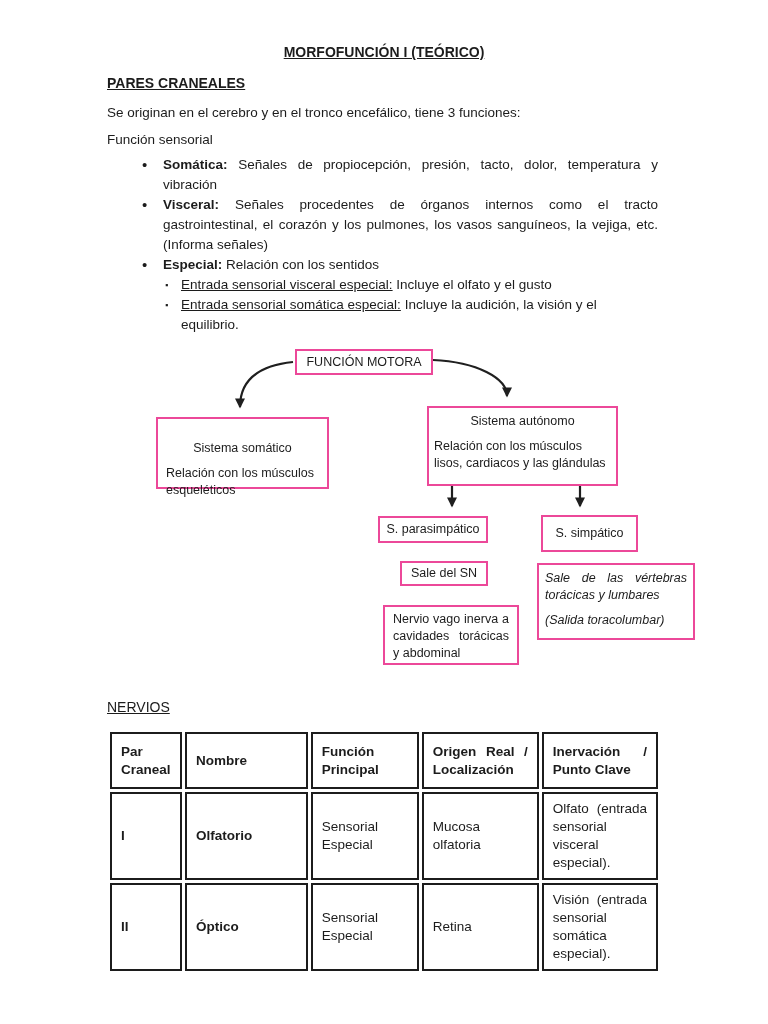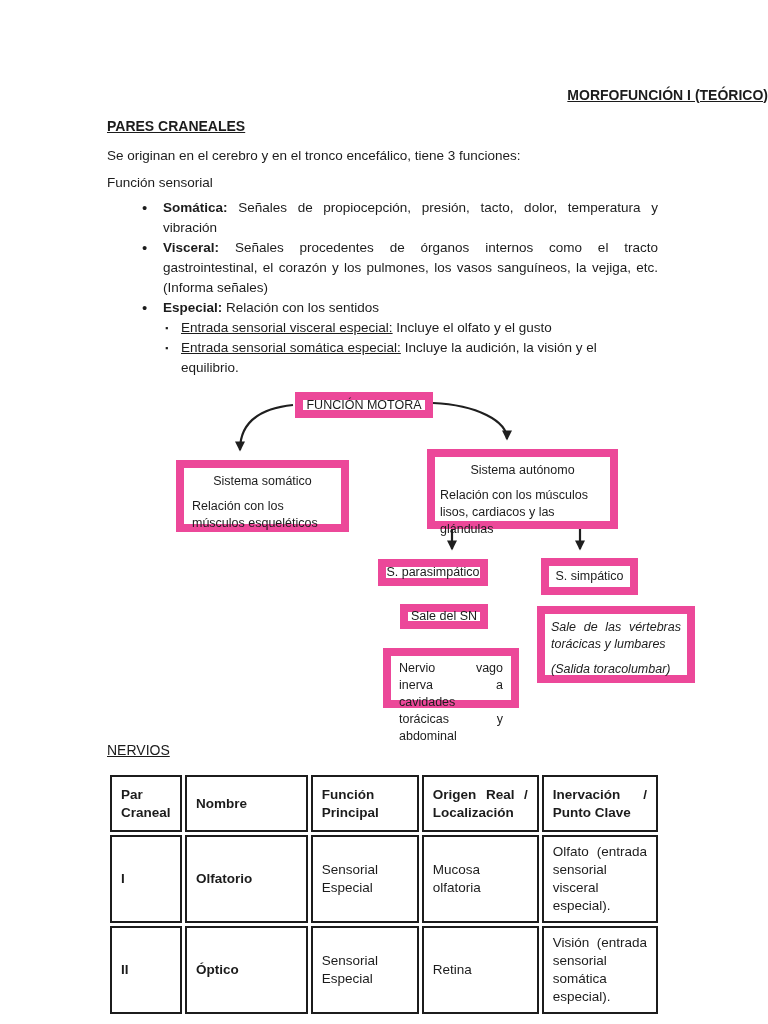--- a/index.html
+++ b/index.html
@@ -2,21 +2,21 @@
 <html><head>
 <meta charset="utf-8">
 <style>
   html,body { margin:0; padding:0; background:#ffffff; }
   .page {
     position:relative; width:768px; height:1024px; background:#ffffff;
     color:#1c1c1c; font-family:"Liberation Sans","DejaVu Sans",sans-serif;
     font-size:13.5px; overflow:hidden;
   }
   .title {
-    margin:0; padding-top:87px; text-align:right;
+    margin:0; padding-top:44px; text-align:center;
     font-size:14px; font-weight:bold; line-height:17px;
   }
   .title span { text-decoration:underline; }
   .content { margin:0 110px 0 107px; }
   .content2 { margin:0 107px; }
   h2.section {
     font-size:14px; font-weight:bold; text-decoration:underline;
     margin:14px 0 12px; line-height:17px;
   }
   p.para { margin:11px 0 0; line-height:17px; }
@@ -36,26 +36,26 @@
   li.sb::before {
     content:"\25AA"; position:absolute; left:2px; top:0;
     font-size:9px; line-height:20px;
   }
   .u { text-decoration:underline; }
 
   
   .diagram { position:relative; width:768px; height:352px; margin-top:-7px; }
   .diagram svg.arrows { position:absolute; left:0; top:0; pointer-events:none; }
   .dbox {
-    position:absolute; box-sizing:border-box; border:8px solid #ec4899;
+    position:absolute; box-sizing:border-box; border:2px solid #ec4899;
     background:#fff; font-size:12.5px; line-height:17px; color:#1c1c1c;
   }
   .dbox.center { display:flex; align-items:center; justify-content:center; }
   #box-fm       { left:295px; top:8px;   width:138px; height:26px; }
-  #box-som      { left:176px; top:76px;  width:173px; height:72px; padding:4px 8px; }
+  #box-som      { left:156px; top:76px;  width:173px; height:72px; padding:20px 8px; }
   #box-aut      { left:427px; top:65px;  width:191px; height:80px; padding:4px 5px; }
   #box-para     { left:378px; top:175px; width:110px; height:27px; }
   #box-simp     { left:541px; top:174px; width:97px;  height:37px; }
   #box-salesn   { left:400px; top:220px; width:88px;  height:25px; }
   #box-vert     { left:537px; top:222px; width:158px; height:77px; padding:5px 6px;font-style:italic; }
   #box-vago     { left:383px; top:264px; width:136px; height:60px; padding:4px 8px; text-align:justify; }
   .dtitle { text-align:center; margin:1px 0 8px; }
   .dbody  { text-align:left; }
   #box-vert .p1 { text-align:justify; margin:0; }
   #box-vert .p2 { margin:8px 0 0; }

